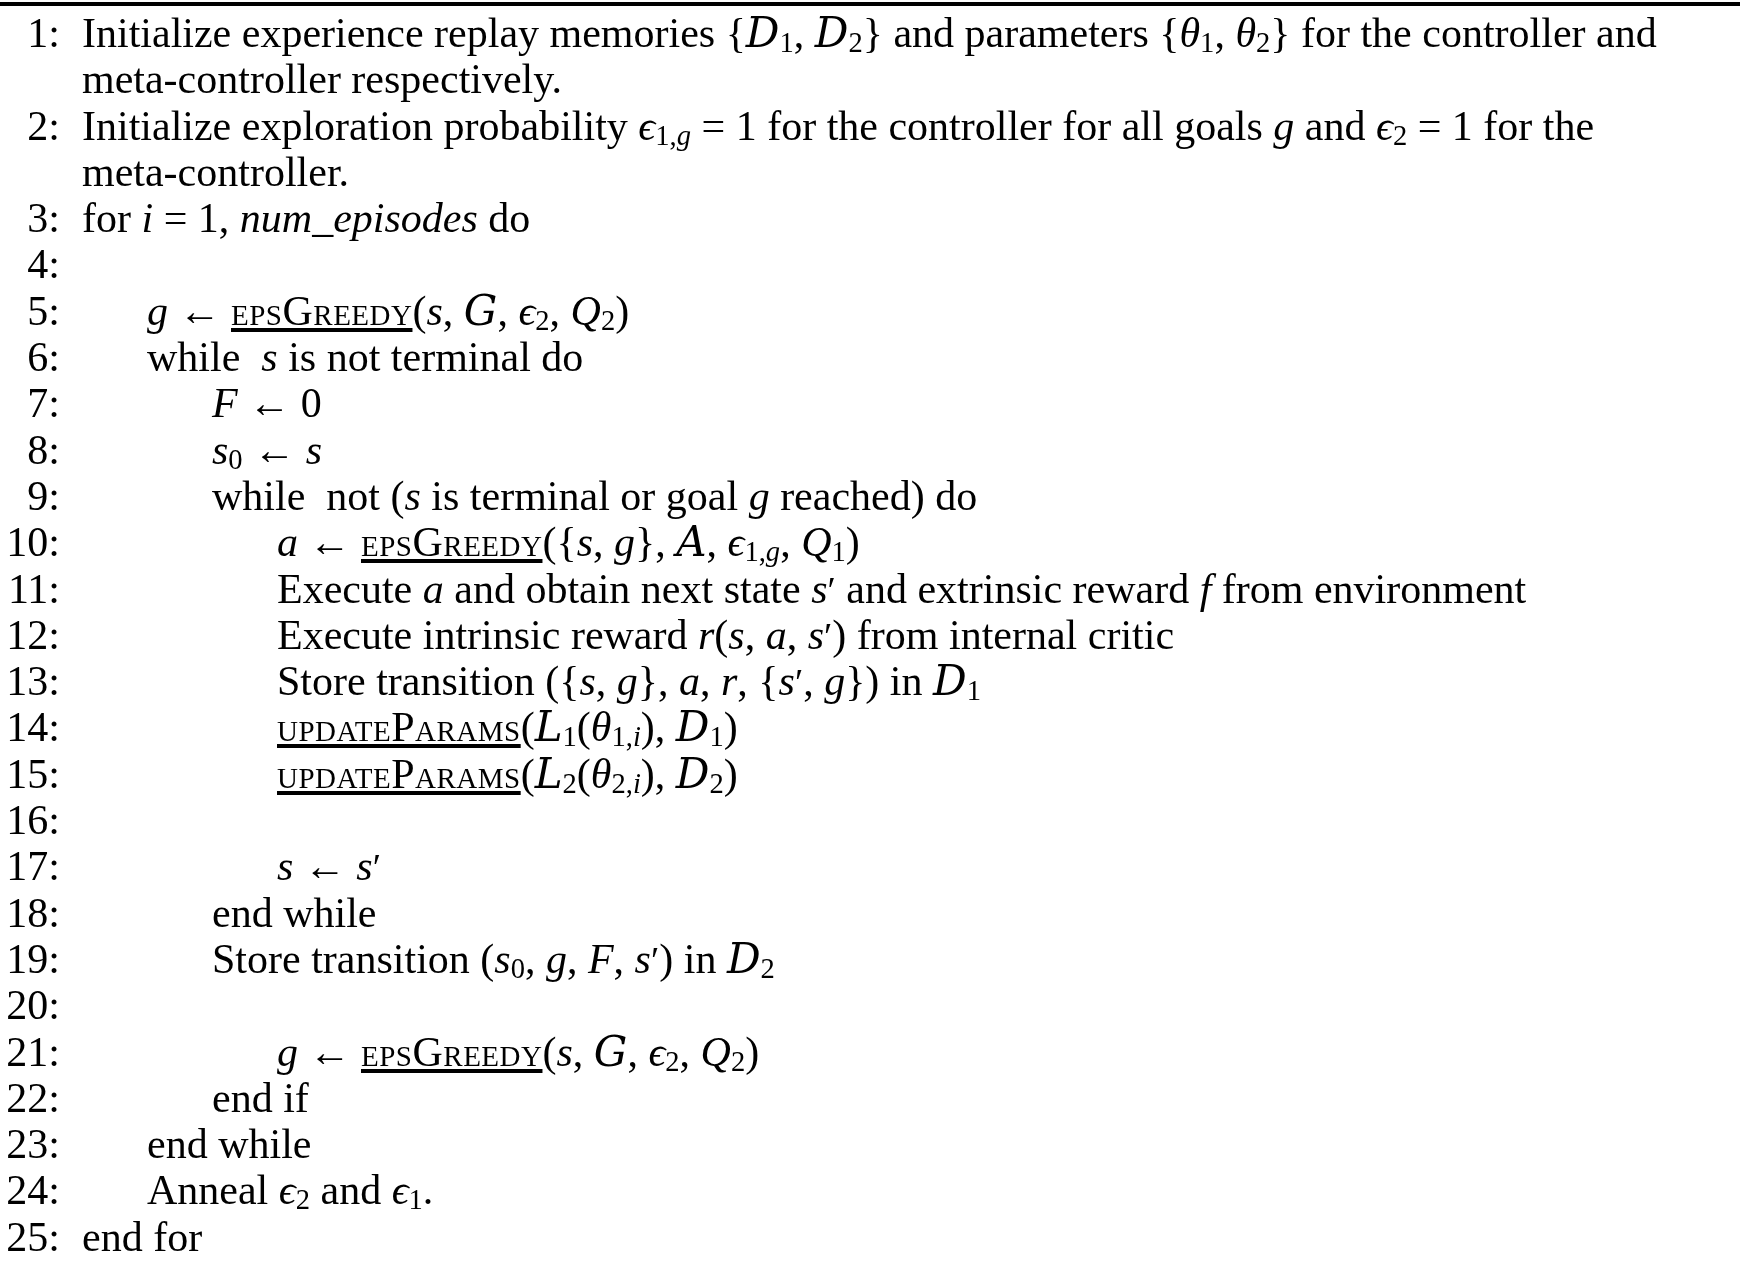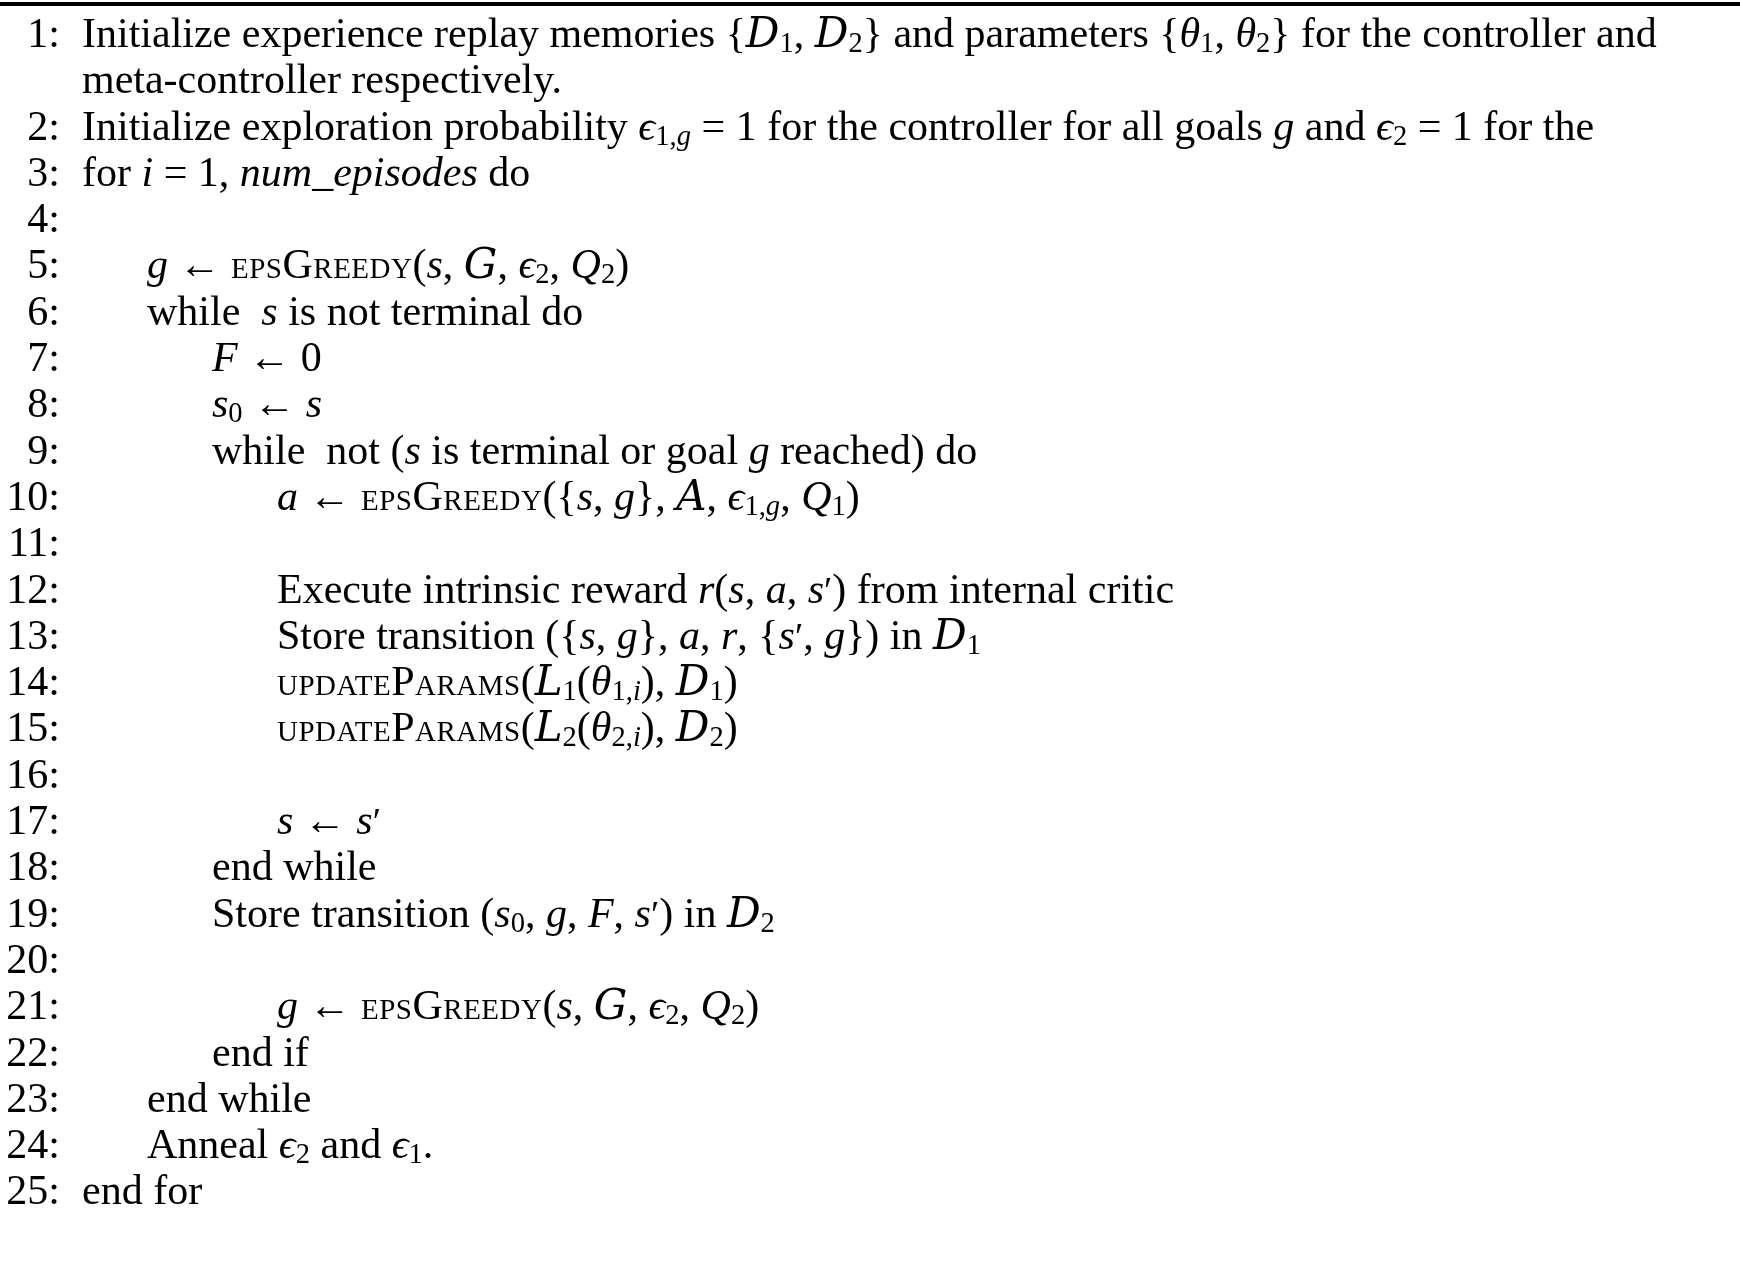--- a/index.html
+++ b/index.html
@@ -27,42 +27,43 @@
   }
   .txt{display:inline-block;}
   .ind0{padding-left:22px;}
   .ind1{padding-left:87px;}
   .ind2{padding-left:152px;}
   .ind3{padding-left:217px;}
   .s-t{font-style:normal;}
   .s-b{font-weight:normal;}
   .s-i{font-style:italic;}
   .s-cal{font-style:italic;font-family:"DejaVu Serif","Liberation Serif",serif;}
-  .s-sc{font-variant:small-caps;letter-spacing:0.5px;}
+  .s-sc{font-variant:small-caps;letter-spacing:0.5px;text-decoration:underline;}
   .s-sub{font-size:68%;vertical-align:-0.18em;}
   .s-subi{font-size:68%;vertical-align:-0.18em;font-style:italic;}
   .s-pr{font-size:90%;}
 </style>
 </head>
 <body>
 
 <div class="top-rule"></div>
 <div class="algo" id="algo-root">
     <div class="row"><span class="num">1:</span><span class="txt ind0"><span class="s-t">Initialize experience replay memories {</span><span class="s-cal">D</span><span class="s-sub">1</span><span class="s-t">, </span><span class="s-cal">D</span><span class="s-sub">2</span><span class="s-t">} and parameters {</span><span class="s-i">θ</span><span class="s-sub">1</span><span class="s-t">, </span><span class="s-i">θ</span><span class="s-sub">2</span><span class="s-t">} for the controller and</span></span></div>
     <div class="row"><span class="num"></span><span class="txt ind0"><span class="s-t">meta-controller respectively.</span></span></div>
     <div class="row"><span class="num">2:</span><span class="txt ind0"><span class="s-t">Initialize exploration probability </span><span class="s-i">ϵ</span><span class="s-sub">1,</span><span class="s-subi">g</span><span class="s-t"> = 1 for the controller for all goals </span><span class="s-i">g</span><span class="s-t"> and </span><span class="s-i">ϵ</span><span class="s-sub">2</span><span class="s-t"> = 1 for the</span></span></div>
+    <div class="row"><span class="num"></span><span class="txt ind0"><span class="s-t">meta-controller.</span></span></div>
     <div class="row"><span class="num">3:</span><span class="txt ind0"><span class="s-b">for </span><span class="s-i">i</span><span class="s-t"> = 1, </span><span class="s-i">num_episodes</span><span class="s-t"> </span><span class="s-b">do</span></span></div>
     <div class="row"><span class="num">4:</span></div>
     <div class="row"><span class="num">5:</span><span class="txt ind1"><span class="s-i">g</span><span class="s-t"> ← </span><span class="s-sc">epsGreedy</span><span class="s-t">(</span><span class="s-i">s</span><span class="s-t">, </span><span class="s-cal">G</span><span class="s-t">, </span><span class="s-i">ϵ</span><span class="s-sub">2</span><span class="s-t">, </span><span class="s-i">Q</span><span class="s-sub">2</span><span class="s-t">)</span></span></div>
     <div class="row"><span class="num">6:</span><span class="txt ind1"><span class="s-b">while </span><span class="s-t"> </span><span class="s-i">s</span><span class="s-t"> is </span><span class="s-b">not</span><span class="s-t"> terminal </span><span class="s-b">do</span></span></div>
     <div class="row"><span class="num">7:</span><span class="txt ind2"><span class="s-i">F</span><span class="s-t"> ← 0</span></span></div>
     <div class="row"><span class="num">8:</span><span class="txt ind2"><span class="s-i">s</span><span class="s-sub">0</span><span class="s-t"> ← </span><span class="s-i">s</span></span></div>
     <div class="row"><span class="num">9:</span><span class="txt ind2"><span class="s-b">while </span><span class="s-t"> </span><span class="s-b">not</span><span class="s-t"> (</span><span class="s-i">s</span><span class="s-t"> is terminal </span><span class="s-b">or</span><span class="s-t"> goal </span><span class="s-i">g</span><span class="s-t"> reached) </span><span class="s-b">do</span></span></div>
     <div class="row"><span class="num">10:</span><span class="txt ind3"><span class="s-i">a</span><span class="s-t"> ← </span><span class="s-sc">epsGreedy</span><span class="s-t">({</span><span class="s-i">s</span><span class="s-t">, </span><span class="s-i">g</span><span class="s-t">}, </span><span class="s-cal">A</span><span class="s-t">, </span><span class="s-i">ϵ</span><span class="s-sub">1,</span><span class="s-subi">g</span><span class="s-t">, </span><span class="s-i">Q</span><span class="s-sub">1</span><span class="s-t">)</span></span></div>
-    <div class="row"><span class="num">11:</span></div>
+    <div class="row"><span class="num">11:</span><span class="txt ind3"><span class="s-t">Execute </span><span class="s-i">a</span><span class="s-t"> and obtain next state </span><span class="s-i">s</span><span class="s-pr">′</span><span class="s-t"> and extrinsic reward </span><span class="s-i">f</span><span class="s-t"> from environment</span></span></div>
     <div class="row"><span class="num">12:</span><span class="txt ind3"><span class="s-t">Execute intrinsic reward </span><span class="s-i">r</span><span class="s-t">(</span><span class="s-i">s</span><span class="s-t">, </span><span class="s-i">a</span><span class="s-t">, </span><span class="s-i">s</span><span class="s-pr">′</span><span class="s-t">) from internal critic</span></span></div>
     <div class="row"><span class="num">13:</span><span class="txt ind3"><span class="s-t">Store transition ({</span><span class="s-i">s</span><span class="s-t">, </span><span class="s-i">g</span><span class="s-t">}, </span><span class="s-i">a</span><span class="s-t">, </span><span class="s-i">r</span><span class="s-t">, {</span><span class="s-i">s</span><span class="s-pr">′</span><span class="s-t">, </span><span class="s-i">g</span><span class="s-t">}) in </span><span class="s-cal">D</span><span class="s-sub">1</span></span></div>
     <div class="row"><span class="num">14:</span><span class="txt ind3"><span class="s-sc">updateParams</span><span class="s-t">(</span><span class="s-cal">L</span><span class="s-sub">1</span><span class="s-t">(</span><span class="s-i">θ</span><span class="s-sub">1,</span><span class="s-subi">i</span><span class="s-t">), </span><span class="s-cal">D</span><span class="s-sub">1</span><span class="s-t">)</span></span></div>
     <div class="row"><span class="num">15:</span><span class="txt ind3"><span class="s-sc">updateParams</span><span class="s-t">(</span><span class="s-cal">L</span><span class="s-sub">2</span><span class="s-t">(</span><span class="s-i">θ</span><span class="s-sub">2,</span><span class="s-subi">i</span><span class="s-t">), </span><span class="s-cal">D</span><span class="s-sub">2</span><span class="s-t">)</span></span></div>
     <div class="row"><span class="num">16:</span></div>
     <div class="row"><span class="num">17:</span><span class="txt ind3"><span class="s-i">s</span><span class="s-t"> ← </span><span class="s-i">s</span><span class="s-pr">′</span></span></div>
     <div class="row"><span class="num">18:</span><span class="txt ind2"><span class="s-b">end while</span></span></div>
     <div class="row"><span class="num">19:</span><span class="txt ind2"><span class="s-t">Store transition (</span><span class="s-i">s</span><span class="s-sub">0</span><span class="s-t">, </span><span class="s-i">g</span><span class="s-t">, </span><span class="s-i">F</span><span class="s-t">, </span><span class="s-i">s</span><span class="s-pr">′</span><span class="s-t">) in </span><span class="s-cal">D</span><span class="s-sub">2</span></span></div>
     <div class="row"><span class="num">20:</span></div>
     <div class="row"><span class="num">21:</span><span class="txt ind3"><span class="s-i">g</span><span class="s-t"> ← </span><span class="s-sc">epsGreedy</span><span class="s-t">(</span><span class="s-i">s</span><span class="s-t">, </span><span class="s-cal">G</span><span class="s-t">, </span><span class="s-i">ϵ</span><span class="s-sub">2</span><span class="s-t">, </span><span class="s-i">Q</span><span class="s-sub">2</span><span class="s-t">)</span></span></div>

